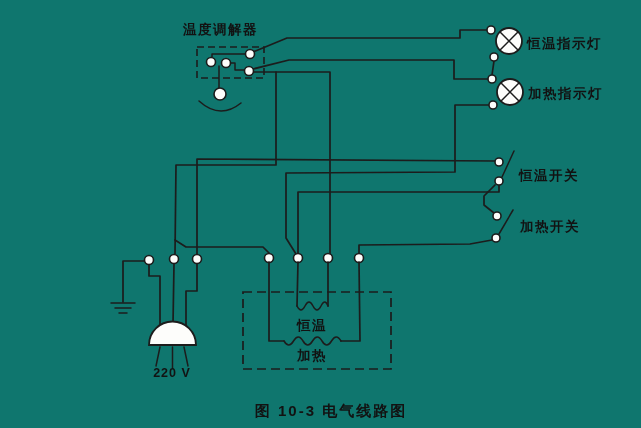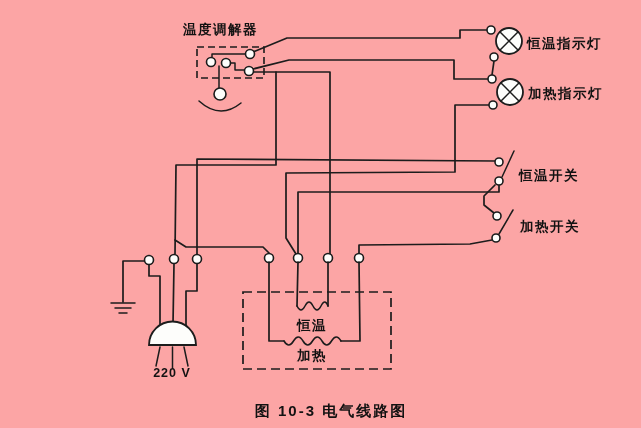--- a/index.html
+++ b/index.html
@@ -1,16 +1,16 @@
 <!DOCTYPE html>
 <html><head>
 <meta charset="utf-8">
 <style>
   html,body{margin:0;padding:0;background:#ffffff;}
-  .page{position:relative;width:641px;height:428px;background:#fca5a5;overflow:hidden;}
+  .page{position:relative;width:641px;height:428px;background:#0f766e;overflow:hidden;}
   svg{display:block;}
   .wire{fill:none;stroke:#1c1c1c;stroke-width:1.7;stroke-linejoin:round;stroke-linecap:round;}
   .thin{stroke-width:1.5;}
   .comp{fill:#fdfdfb;stroke:#1c1c1c;stroke-width:1.8;}
   .terminal{fill:#fdfdfb;stroke:#1c1c1c;stroke-width:1.6;}
   .dashedbox{fill:none;stroke:#1c1c1c;stroke-width:1.7;stroke-dasharray:9 5;}
   .dashedbox2{fill:none;stroke:#1c1c1c;stroke-width:1.6;stroke-dasharray:7 4;}
   text{font-family:"Liberation Sans","DejaVu Sans",sans-serif;font-weight:700;fill:#121212;}
   .lbl{font-size:13.5px;letter-spacing:1.5px;}
   .small{font-size:12.5px;letter-spacing:1px;}

